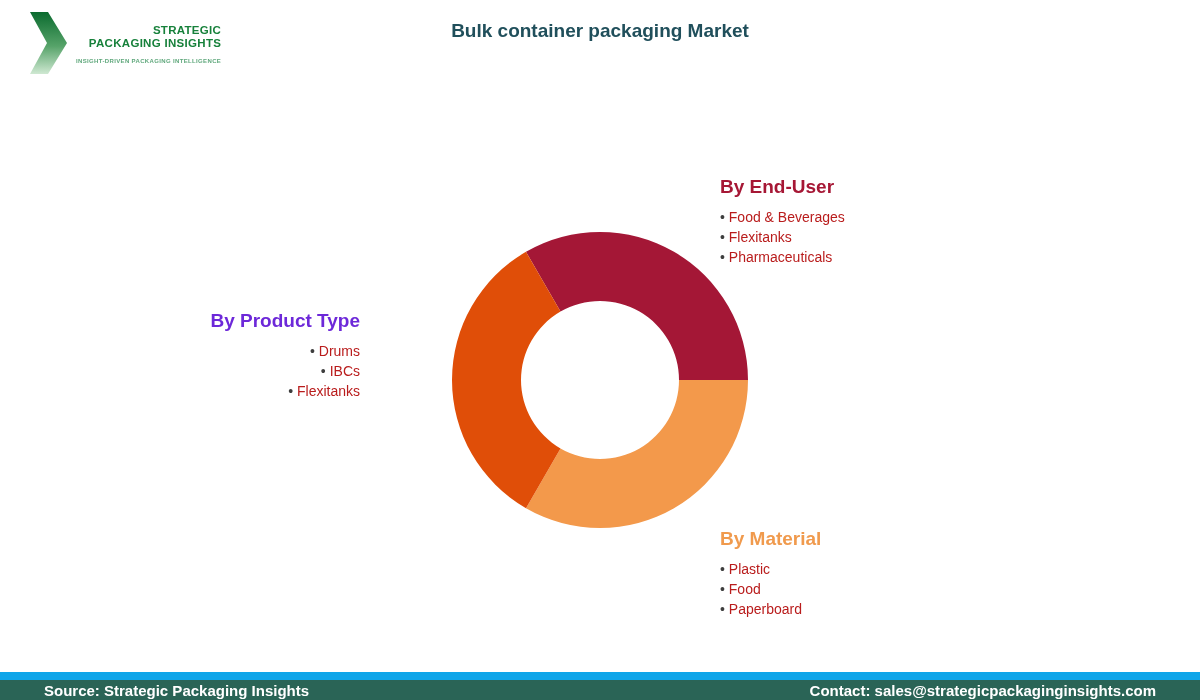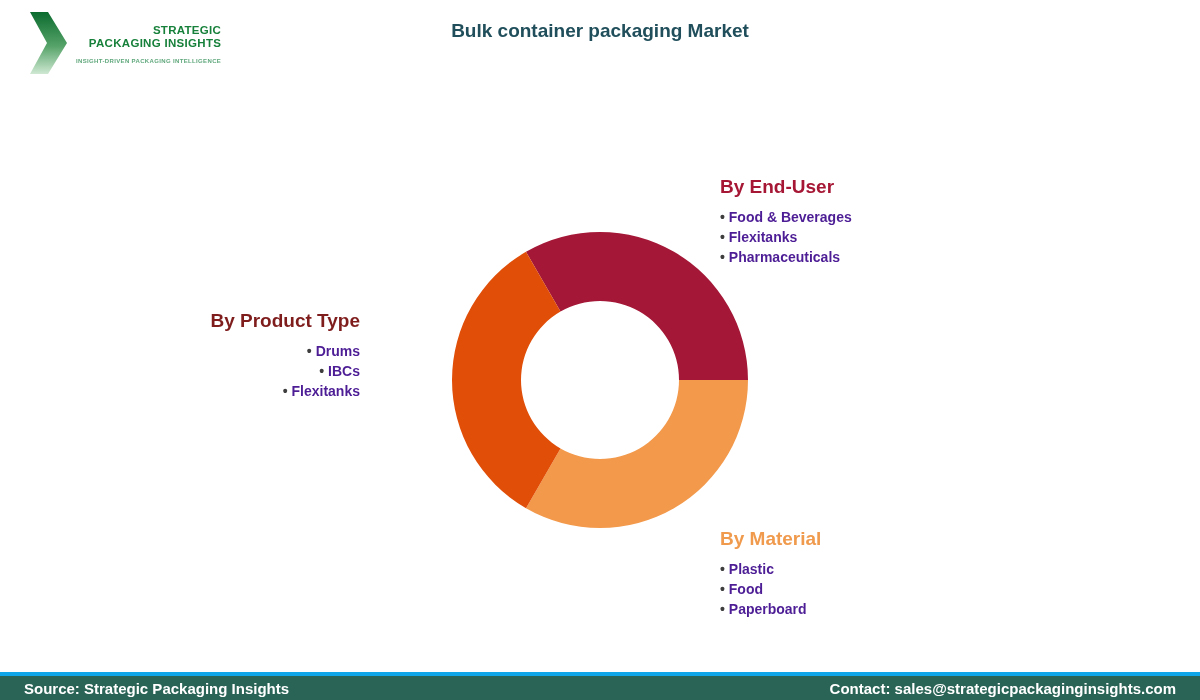--- a/index.html
+++ b/index.html
@@ -25,32 +25,32 @@
     text-align: center; font-size: 19px; font-weight: 700;
   }
 
   
   .donut-wrap { position: absolute; left: 440px; top: 220px; width: 320px; height: 320px; }
 
   
   .seg-block { position: absolute; }
   .seg-block h2 { font-size: 19px; font-weight: 700; margin-bottom: 9px; }
   .seg-block ul { list-style: none; }
-  .seg-block li { font-size: 14px; font-weight: 700; color: #4c1d95; line-height: 20px; white-space: nowrap; }
+  .seg-block li { font-size: 14px; font-weight: 400; color: #b91c1c; line-height: 20px; white-space: nowrap; }
   .seg-block li::before { content: "\2022\00a0"; color: #3E3E3E; }
   .block-end-user { left: 720px; top: 154px; text-align: left; margin-top: 22px; }
   .block-material { left: 720px; top: 528px; text-align: left; }
   .block-product-type { right: 840px; top: 310px; text-align: right; }
 
   
   .footer {
     position: absolute; left: 0; right: 0; bottom: 0; height: 28px;
-    border-top: 4px solid #0ea5e9;
+    border-top: 8px solid #0ea5e9;
     display: flex; align-items: center; justify-content: space-between;
-    padding: 0 24px; color: #ffffff; font-size: 15px; font-weight: 600;
+    padding: 0 44px; color: #ffffff; font-size: 15px; font-weight: 600;
   }
 </style>
 </head>
 <body>
 
 <div class="canvas">
 
   <div class="logo">
     <svg class="logo-mark" viewBox="0 0 38 62">
       <defs>
@@ -82,21 +82,21 @@
   <div class="seg-block block-end-user">
     <h2 style="color: rgb(166, 23, 53);">By End-User</h2>
     <ul>
       <li>Food &amp; Beverages</li>
       <li>Flexitanks</li>
       <li>Pharmaceuticals</li>
     </ul>
   </div>
 
   <div class="seg-block block-product-type">
-    <h2 style="color: #7f1d1d;">By Product Type</h2>
+    <h2 style="color: #6d28d9;">By Product Type</h2>
     <ul>
       <li>Drums</li>
       <li>IBCs</li>
       <li>Flexitanks</li>
     </ul>
   </div>
 
   <div class="seg-block block-material">
     <h2 style="color: rgb(240, 154, 77);">By Material</h2>
     <ul>

